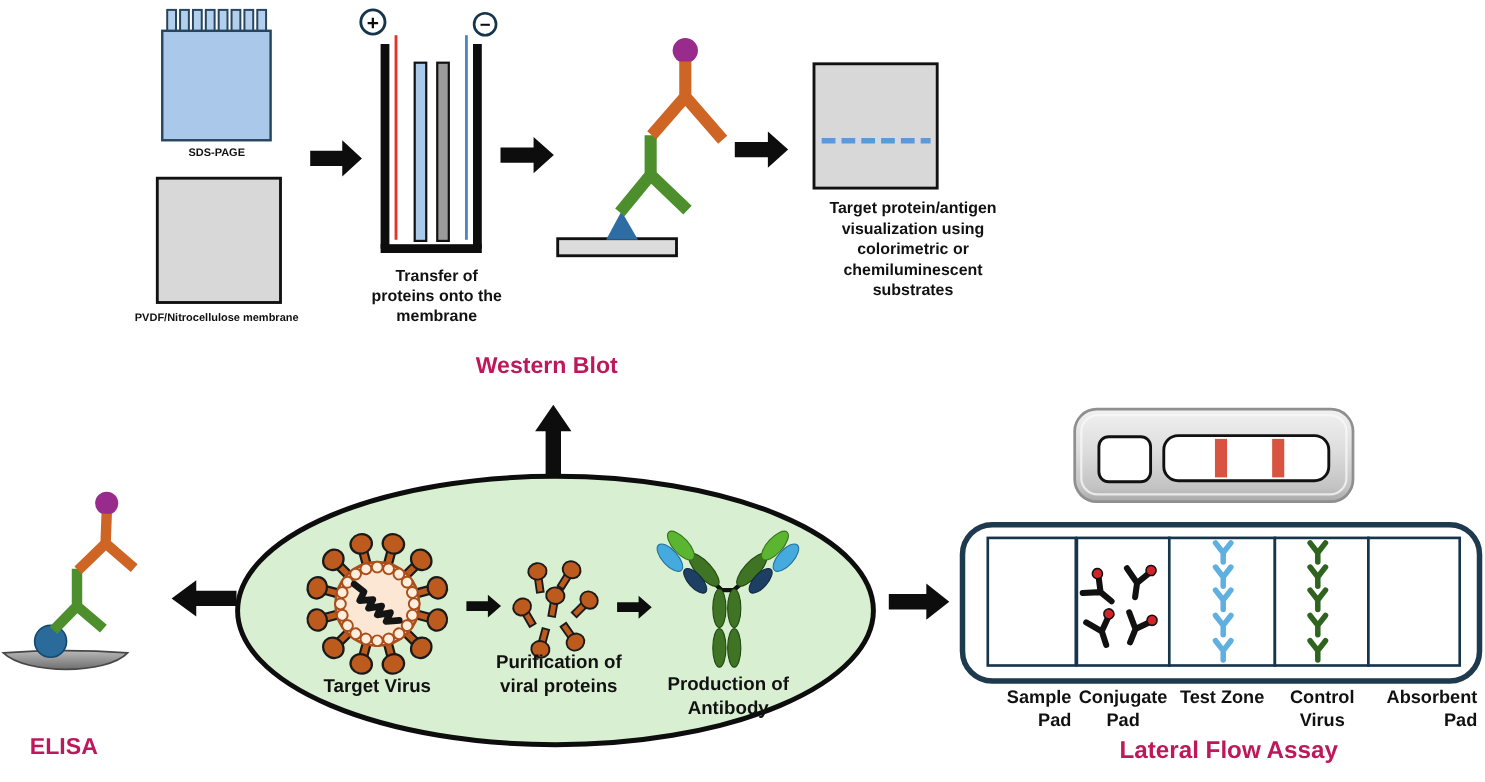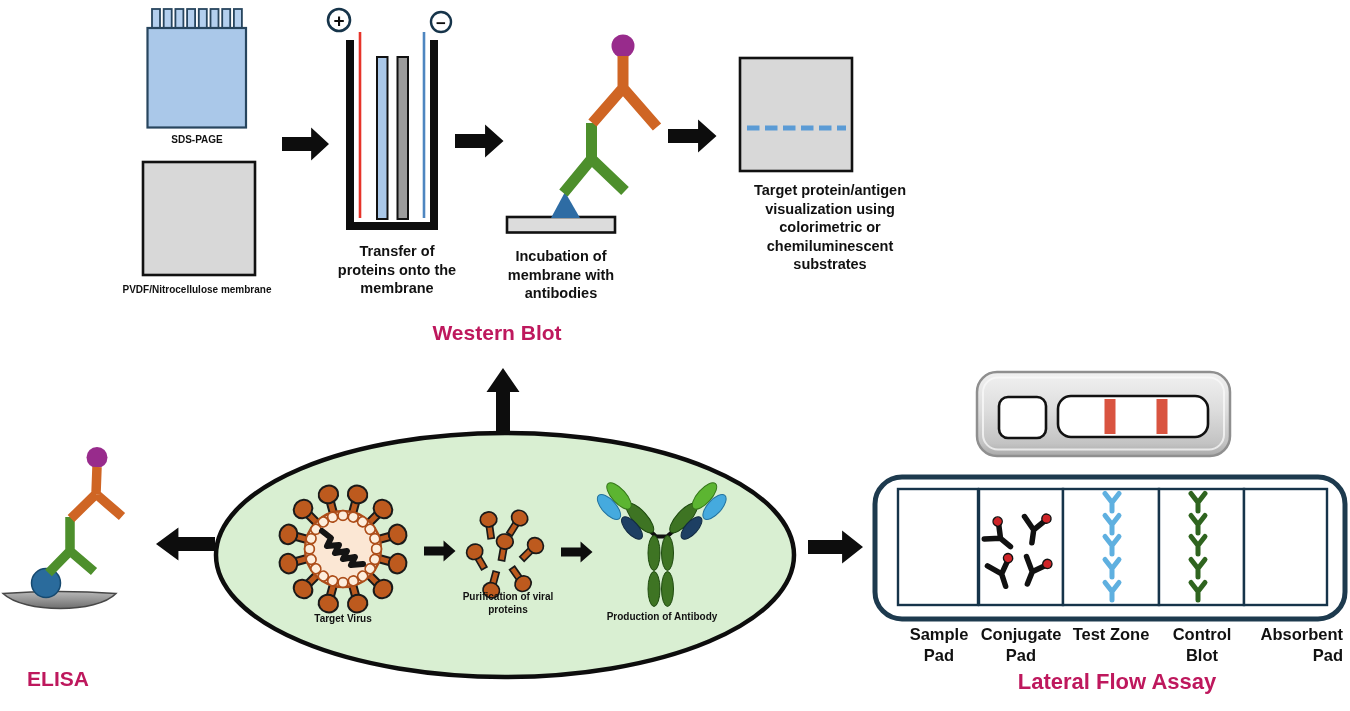--- a/index.html
+++ b/index.html
@@ -3,21 +3,21 @@
 <meta charset="utf-8">
 <style>
   html,body{margin:0;padding:0;background:#fff;}
   .stage{position:relative;width:1350px;height:711px;background:#ffffff;
          font-family:"Liberation Sans",sans-serif;overflow:hidden;}
   .stage svg.diagram{position:absolute;left:0;top:0;}
   .lbl{position:absolute;font-weight:bold;color:#111;text-align:center;line-height:1.28;}
   .lbl.green{color:#be185d;}
   .f15{font-size:10px;}
   .f14{font-size:14.5px;}
-  .f13{font-size:10px;}
+  .f13{font-size:17px;}
   .f16{font-size:16.5px;}
   .t21{font-size:21px;}
   .t22{font-size:22px;}
 </style>
 </head>
 <body>
 
 <div class="stage">
 
 <svg class="diagram" width="1350" height="711" viewBox="0 0 1350 711">
@@ -192,30 +192,29 @@
       <use href="#zoneY" x="1198" y="544"></use>
           <use href="#zoneY" x="1198" y="567"></use>
       <use href="#zoneY" x="1198" y="590"></use>
     </g>
   </g>
 </svg>
 
 <div class="lbl f15" style="left:139px;top:134px;width:116px;">SDS-PAGE</div>
 <div class="lbl f15" style="left:119px;top:284px;width:156px;">PVDF/Nitrocellulose membrane</div>
 <div class="lbl f14" style="left:337px;top:242px;width:120px;">Transfer of proteins onto the membrane</div>
-<div class="lbl f14" style="left:493px;top:247px;width:136px;">Incubation of membrane with antibodies</div>
 <div class="lbl f14" style="left:723px;top:181px;width:166px;margin-left:24px;">Target protein/antigen visualization using colorimetric or chemiluminescent substrates</div>
 <div class="lbl green t21" style="left:417px;top:320px;width:160px;">Western Blot</div>
 
 <div class="lbl f13" style="left:288px;top:613px;width:110px;">Target Virus</div>
 <div class="lbl f13" style="left:448px;top:591px;width:120px;">Purification of viral proteins</div>
 <div class="lbl f13" style="left:602px;top:611px;width:120px;">Production of Antibody</div>
 
 <div class="lbl green t21" style="left:10px;top:626px;width:96px;margin-top:40px;">ELISA</div>
 
-<div class="lbl f16" style="left:904px;top:624px;width:70px;">Sample Pad</div>
+<div class="lbl f16" style="left:904px;top:624px;width:70px;text-align:right;">Sample Pad</div>
 <div class="lbl f16" style="left:973px;top:624px;width:96px;">Conjugate Pad</div>
 <div class="lbl f16" style="left:1058px;top:624px;width:106px;">Test Zone</div>
-<div class="lbl f16" style="left:1162px;top:624px;width:80px;">Control Blot</div>
+<div class="lbl f16" style="left:1162px;top:624px;width:80px;">Control Virus</div>
 <div class="lbl f16" style="left:1247px;top:624px;width:96px;text-align:right;">Absorbent Pad</div>
 <div class="lbl green t22" style="left:1009px;top:668px;width:216px;">Lateral Flow Assay</div>
 
 </div>
 
 </body></html>

